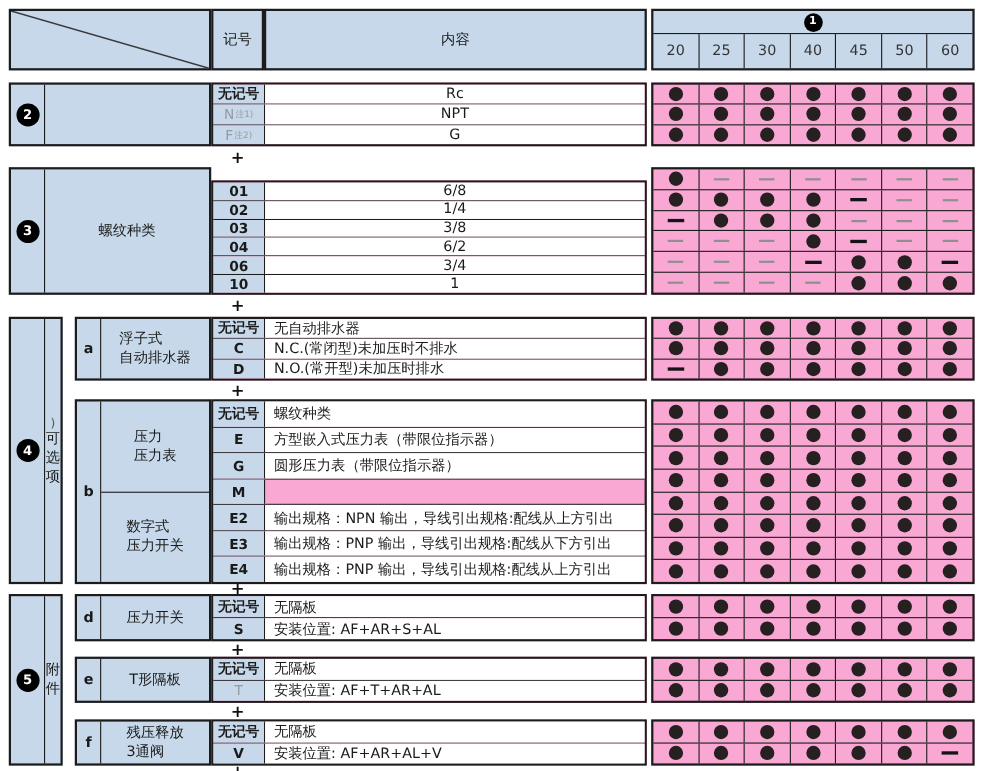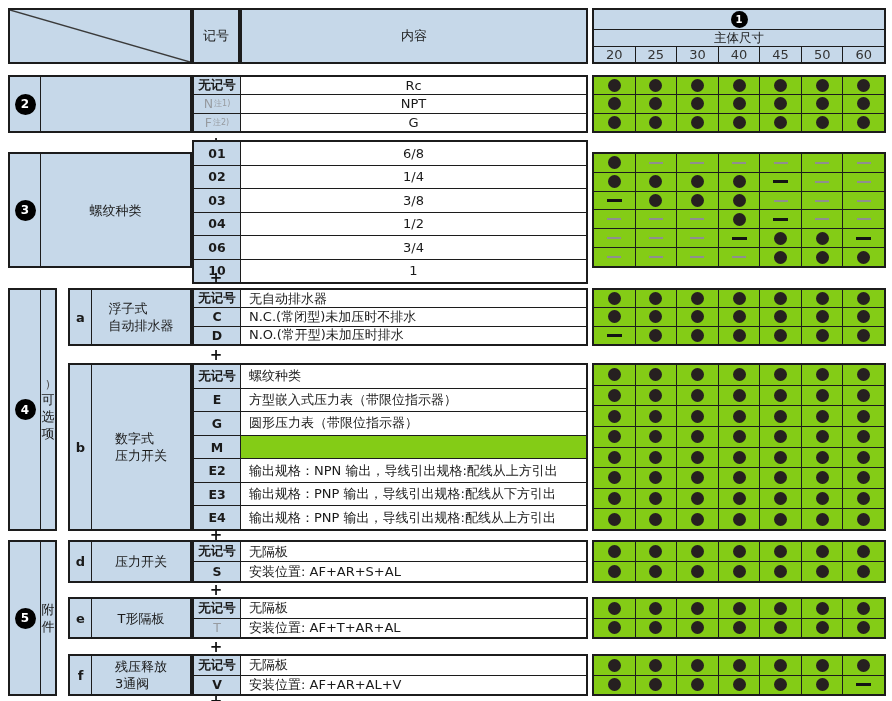--- a/index.html
+++ b/index.html
@@ -1,19 +1,19 @@
 <!DOCTYPE html>
 <html><head>
 <meta charset="utf-8">
 <style>
   html,body{margin:0;padding:0;background:#ffffff;}
   body{font-family:"DejaVu Sans","Liberation Sans",sans-serif;color:#1a1a1a;}
   #page{position:relative;width:892px;height:701px;background:#ffffff;overflow:hidden;}
   .abs{position:absolute;box-sizing:border-box;}
-  .box{border:2px solid #1c1c1c;background:#84cc16;}
+  .box{border:2px solid #1c1c1c;background:#f9a8d4;}
   .blue{background:#c6d8e9;}
   .rows{display:flex;flex-direction:column;}
   .row{flex:1;display:flex;border-bottom:1px solid #1c1c1c;min-height:0;}
   .row:last-child{border-bottom:none;}
   .code-cell{width:46px;border-right:1px solid #1c1c1c;display:flex;align-items:center;justify-content:center;
              background:#c6d8e9;font-weight:700;font-size:12.5px;white-space:nowrap;}
   .code-cell sup{font-size:8px;font-weight:400;margin-left:1px;}
   .graycode{color:#979ba0;font-weight:400;}
   .content-cell{flex:1;display:flex;align-items:center;background:#ffffff;font-size:13px;min-width:0;white-space:nowrap;}
   .align-center .content-cell{justify-content:center;}
@@ -59,21 +59,20 @@
     <svg class="diag-svg" viewBox="0 0 180 52" preserveAspectRatio="none">
       <line x1="0" y1="0" x2="180" y2="52" stroke="#3a3a3a" stroke-width="1.4"></line>
     </svg>
   </div>
   <div class="abs box blue hdr-cell" style="left:240px;top:8px;width:348px;height:56px;">内容</div>
   <div class="abs box blue hdr-cell" style="left:192px;top:8px;width:48px;height:56px;">记号</div>
   <div class="abs box blue rows" id="size-head" style="left:592px;top:8px;width:294px;height:56px;">
     <div class="r1">
       <span class="badge small">1</span>
     </div>
-    <div class="r2">主体尺寸</div>
     <div class="r3" id="size-cols">
         <div class="size-col">20</div>
         <div class="size-col">25</div>
         <div class="size-col">30</div>
         <div class="size-col">40</div>
         <div class="size-col">45</div>
         <div class="size-col">50</div>
         <div class="size-col">60</div>
       </div>
   </div>
@@ -171,36 +170,36 @@
     <div class="box blue lrow abs" style="left: 8px; top: 152px; width: 184px; height: 116px;">
       <div class="num-cell">
         <div class="badge">3</div>
       </div>
       <div class="label-cell">
         <div>
           <div>螺纹种类</div>
         </div>
       </div>
     </div>
-    <div class="box rows align-center abs" style="left: 192px; top: 140px; width: 396px; height: 144px;">
+    <div class="box rows align-center abs" style="left: 192px; top: 164px; width: 396px; height: 104px;">
       <div class="row">
         <div class="code-cell">01</div>
         <div class="content-cell">6/8</div>
       </div>
       <div class="row">
         <div class="code-cell">02</div>
         <div class="content-cell">1/4</div>
       </div>
       <div class="row">
         <div class="code-cell">03</div>
         <div class="content-cell">3/8</div>
       </div>
       <div class="row">
         <div class="code-cell">04</div>
-        <div class="content-cell">1/2</div>
+        <div class="content-cell">6/2</div>
       </div>
       <div class="row">
         <div class="code-cell">06</div>
         <div class="content-cell">3/4</div>
       </div>
       <div class="row">
         <div class="code-cell">10</div>
         <div class="content-cell">1</div>
       </div>
     </div>
@@ -449,20 +448,26 @@
         </div>
         <div class="dot-cell">
           <div class="dot"></div>
         </div>
       </div>
     </div>
     <div class="plus abs" style="left: 192px; top: 346px; width: 48px; height: 17px;">+</div>
     <div class="box blue lrow abs" style="left: 68px; top: 363px; width: 124px; height: 168px;">
       <div class="letter-cell">b</div>
       <div class="glabel-col">
+        <div class="glabel" style="flex: 4 1 0%;">
+          <div class="lines-left">
+            <div>压力</div>
+            <div>压力表</div>
+          </div>
+        </div>
         <div class="glabel" style="flex: 4 1 0%;">
           <div class="lines-left">
             <div>数字式</div>
             <div>压力开关</div>
           </div>
         </div>
       </div>
     </div>
     <div class="box rows align-left abs" style="left: 192px; top: 363px; width: 396px; height: 168px;">
       <div class="row">

